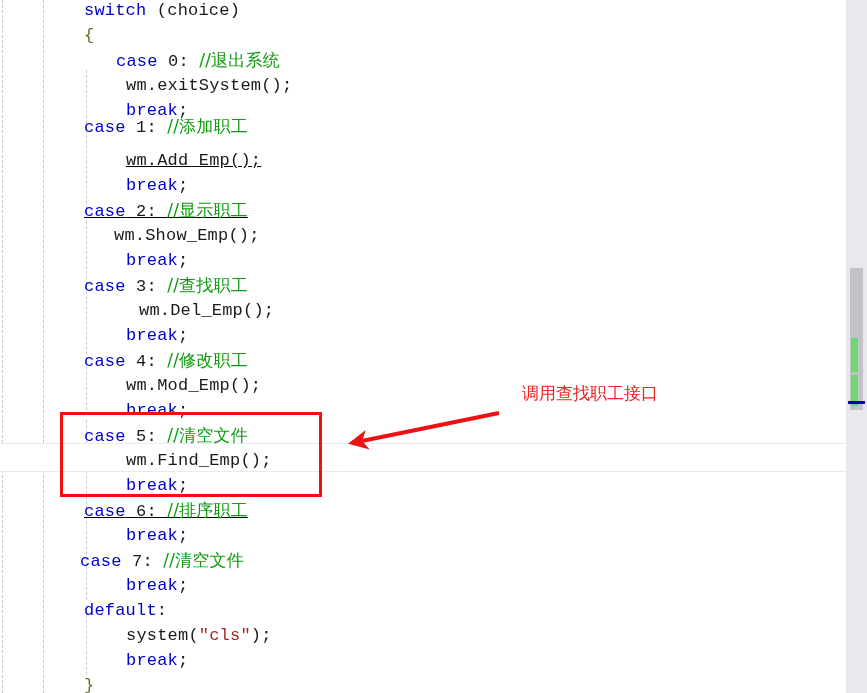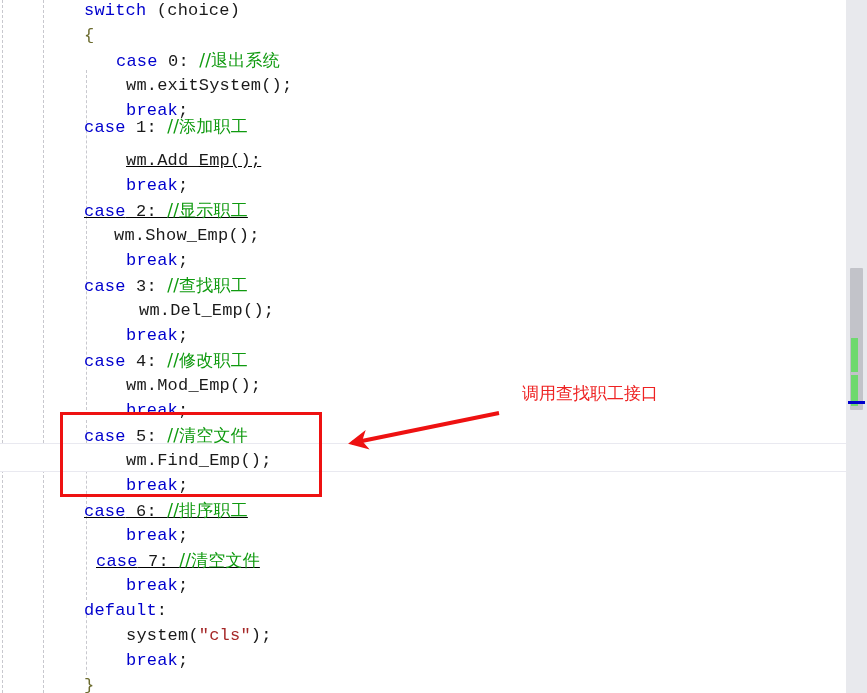--- a/index.html
+++ b/index.html
@@ -155,21 +155,21 @@
         <div class="code-line" style="top: 298px; left: 126px; margin-left: 13px;"><span class="tok-plain">wm.Del_Emp();</span></div>
         <div class="code-line" style="top: 323px; left: 126px;"><span class="tok-kw">break</span><span class="tok-plain">;</span></div>
         <div class="code-line" style="top: 348px; left: 84px;"><span class="tok-kw">case</span><span class="tok-plain"> 4: </span><span class="tok-cmt cjk">//修改职工</span></div>
         <div class="code-line" style="top: 373px; left: 126px;"><span class="tok-plain">wm.Mod_Emp();</span></div>
         <div class="code-line" style="top: 398px; left: 126px;"><span class="tok-kw">break</span><span class="tok-plain">;</span></div>
         <div class="code-line" style="top: 423px; left: 84px;"><span class="tok-kw">case</span><span class="tok-plain"> 5: </span><span class="tok-cmt cjk">//清空文件</span></div>
         <div class="code-line" style="top: 448px; left: 126px;"><span class="tok-plain">wm.Find_Emp();</span></div>
         <div class="code-line" style="top: 473px; left: 126px;"><span class="tok-kw">break</span><span class="tok-plain">;</span></div>
         <div class="code-line" style="top: 498px; left: 84px; text-decoration: underline;"><span class="tok-kw">case</span><span class="tok-plain"> 6: </span><span class="tok-cmt cjk">//排序职工</span></div>
         <div class="code-line" style="top: 523px; left: 126px;"><span class="tok-kw">break</span><span class="tok-plain">;</span></div>
-        <div class="code-line" style="top: 548px; left: 96px; text-decoration: underline;"><span class="tok-kw">case</span><span class="tok-plain"> 7: </span><span class="tok-cmt cjk">//清空文件</span></div>
+        <div class="code-line" style="top: 548px; left: 80px;"><span class="tok-kw">case</span><span class="tok-plain"> 7: </span><span class="tok-cmt cjk">//清空文件</span></div>
         <div class="code-line" style="top: 573px; left: 126px;"><span class="tok-kw">break</span><span class="tok-plain">;</span></div>
         <div class="code-line" style="top: 598px; left: 84px;"><span class="tok-kw">default</span><span class="tok-plain">:</span></div>
         <div class="code-line" style="top: 623px; left: 126px;"><span class="tok-plain">system(</span><span class="tok-str">"cls"</span><span class="tok-plain">);</span></div>
         <div class="code-line" style="top: 648px; left: 126px;"><span class="tok-kw">break</span><span class="tok-plain">;</span></div>
         <div class="code-line" style="top: 673px; left: 84px;"><span class="tok-brace">}</span></div>
       </div>
   </div>
 
   <div id="highlight-box" style="left: 60px; top: 412px; width: 262px; height: 85px; border-color: rgb(238, 17, 17);"></div>
 

